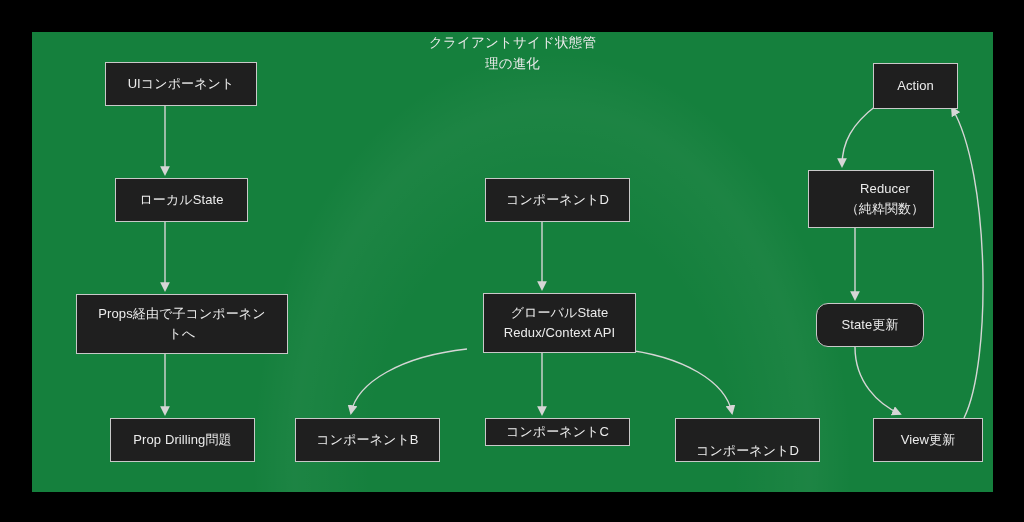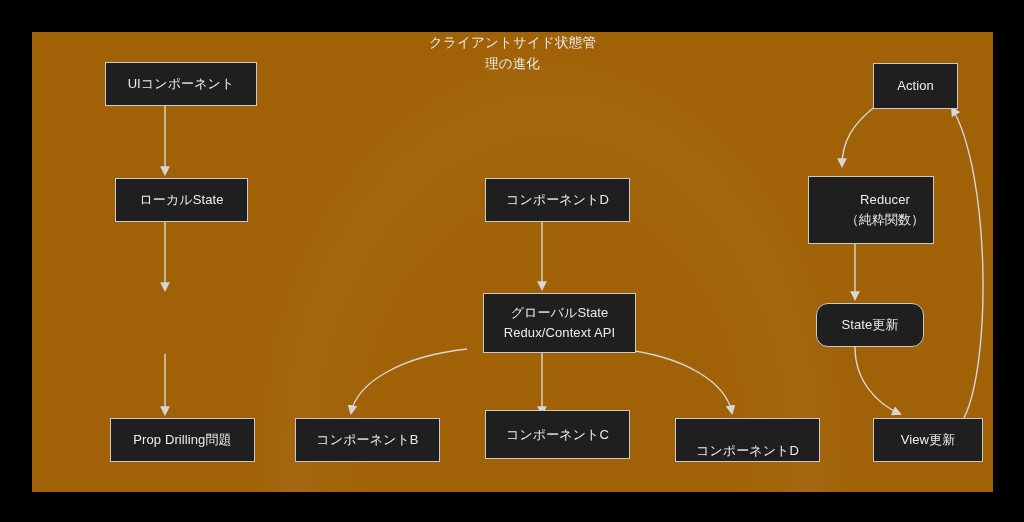--- a/index.html
+++ b/index.html
@@ -18,21 +18,21 @@
     width: 1024px;
     height: 522px;
     background: #000000;
   }
   #canvas {
     position: absolute;
     left: 32px;
     top: 32px;
     width: 961px;
     height: 460px;
-    background: #a16207;
+    background: #15803d;
     overflow: hidden;
   }
   #edges {
     position: absolute;
     left: 0;
     top: 0;
     width: 961px;
     height: 460px;
     pointer-events: none;
   }
@@ -108,51 +108,55 @@
 理の進化</div>
 
     <div class="node" style="left:57px; top:30px; width:152px; height:44px;">
       <span>UIコンポーネント</span>
     </div>
 
     <div class="node" style="left:67px; top:146px; width:133px; height:44px;">
       <span>ローカルState</span>
     </div>
 
+    <div class="node" style="left:28px; top:262px; width:212px; height:60px;">
+      <span>Props経由で子コンポーネン
+トへ</span>
+    </div>
 
     <div class="node" style="left:62px; top:386px; width:145px; height:44px;">
       <span>Prop Drilling問題</span>
     </div>
 
     <div class="node" style="left:437px; top:146px; width:145px; height:44px;">
       <span>コンポーネントD</span>
     </div>
 
     <div class="node" style="left:435px; top:261px; width:153px; height:60px;">
       <span>グローバルState
 Redux/Context API</span>
     </div>
 
     <div class="node" style="left:247px; top:386px; width:145px; height:44px;">
       <span>コンポーネントB</span>
     </div>
 
-    <div class="node" style="left:437px; top:378px; width:145px; height:49px;">
+    <div class="node" style="left:437px; top:386px; width:145px; height:28px;">
       <span>コンポーネントC</span>
     </div>
 
     <div class="node" style="left:627px; top:386px; width:145px; height:44px;align-items:flex-end;">
       <span>コンポーネントD</span>
     </div>
 
     <div class="node" style="left:825px; top:31px; width:85px; height:46px;">
       <span>Action</span>
     </div>
 
-    <div class="node" style="left:760px; top:144px; width:126px; height:68px;padding-left:28px;">
+    <div class="node" style="left:760px; top:138px; width:126px; height:58px;padding-left:28px;">
       <span>Reducer
 （純粋関数）</span>
     </div>
 
     <div class="node" style="left:768px; top:271px; width:108px; height:44px;border-radius:12px;">
       <span>State更新</span>
     </div>
 
     <div class="node" style="left:825px; top:386px; width:110px; height:44px;">
       <span>View更新</span>

